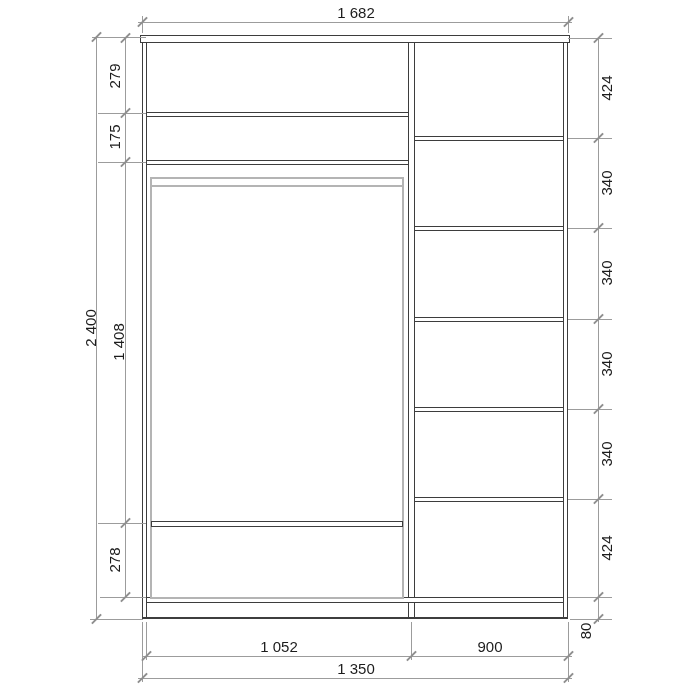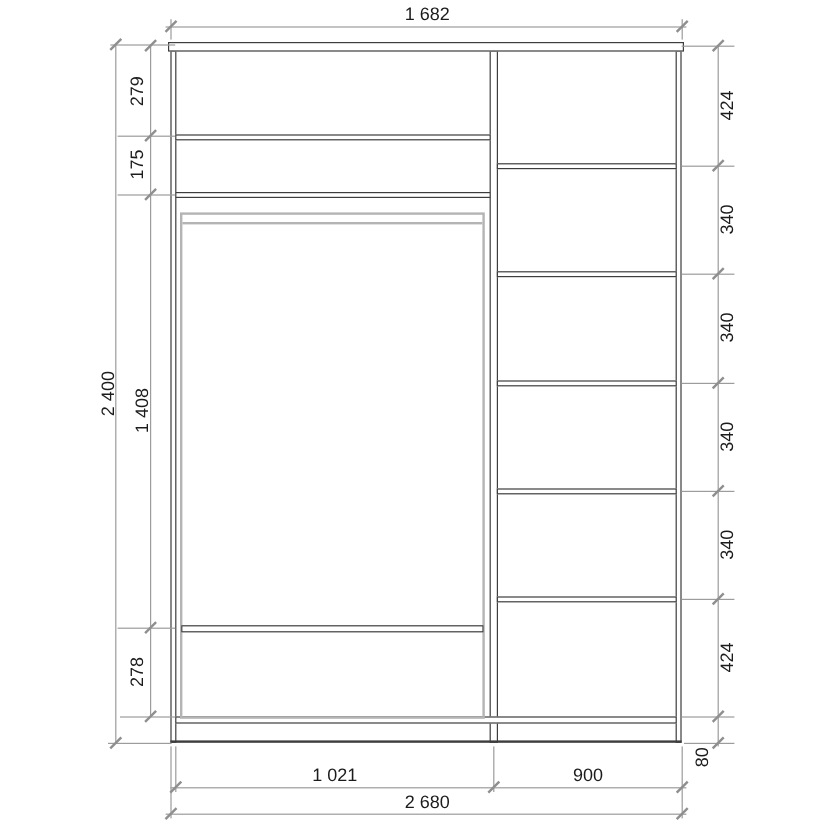--- a/index.html
+++ b/index.html
@@ -108,17 +108,17 @@
   <div class="lbl v" style="left:65px;  top:551px;">278</div>
 
   <div class="lbl v" style="left:557px; top:79px;">424</div>
   <div class="lbl v" style="left:557px; top:174px;">340</div>
   <div class="lbl v" style="left:557px; top:264px;">340</div>
   <div class="lbl v" style="left:557px; top:355px;">340</div>
   <div class="lbl v" style="left:557px; top:445px;">340</div>
   <div class="lbl v" style="left:557px; top:539px;">424</div>
   <div class="lbl v" style="left:536px; top:622px;">80</div>
 
-  <div class="lbl" style="left:229px; top:638px;">1 021</div>
+  <div class="lbl" style="left:229px; top:638px;">1 052</div>
   <div class="lbl" style="left:440px; top:638px;">900</div>
-  <div class="lbl" style="left:306px; top:660px;">2 680</div>
+  <div class="lbl" style="left:306px; top:660px;">1 350</div>
 
 </div>
 
 </body></html>

